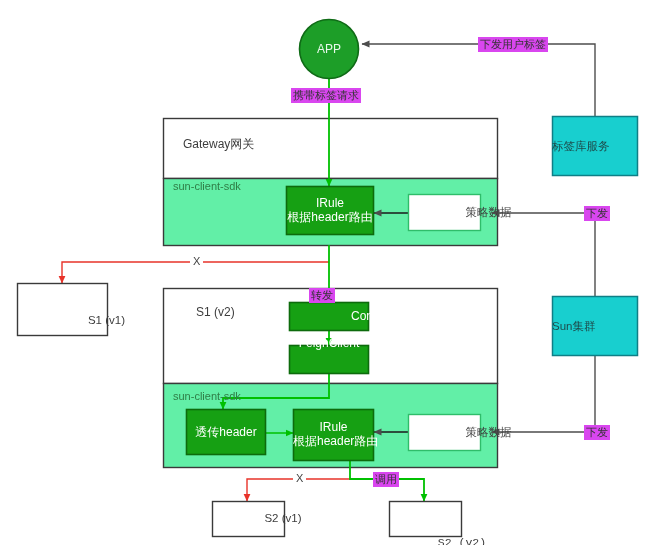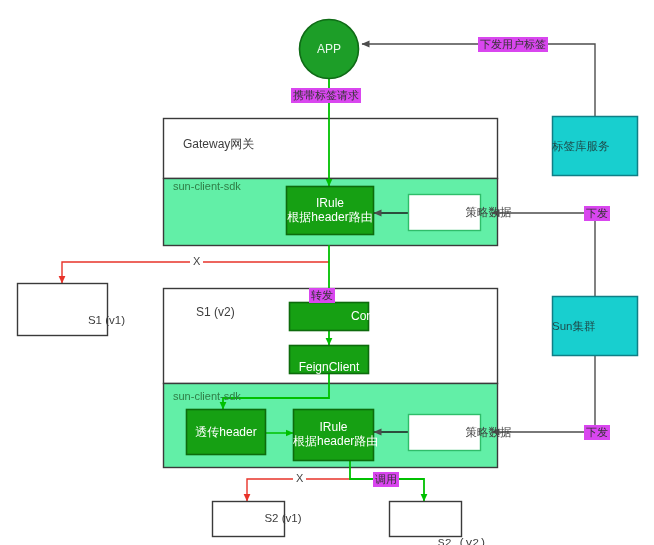--- a/index.html
+++ b/index.html
@@ -178,21 +178,21 @@
   <div class="node-label lbl-cyan-box" style="left:552px; top:139px; width:86px;">标签库服务</div>
 
   <div class="node-label lbl-cyan-box" style="left:552px; top:319px; width:75px;">Sun集群</div>
 
   <div class="node-label lbl-white-box" style="left:17px; top:314px; width:91px;">S1 (v1)</div>
 
   <div class="node-label lbl-container-title lbl-s1v2">S1 (v2)</div>
 
   <div class="node-label lbl-green-box" style="left:289px; top:309px; width:80px;margin-left:48px;">Controller</div>
 
-  <div class="node-label lbl-green-box" style="left:289px; top:360px; width:80px;">FeignClient</div>
+  <div class="node-label lbl-green-box" style="left:289px; top:336px; width:80px;">FeignClient</div>
 
   <div class="node-label lbl-sdk-bottom">sun-client-sdk</div>
 
   <div class="node-label lbl-green-box" style="left:186px; top:425px; width:80px;">透传header</div>
 
   <div class="node-label lbl-green-box" style="left:293px; top:420px; width:81px;">
     <span>IRule</span><br>
     <span>根据header路由</span>
   </div>
 

